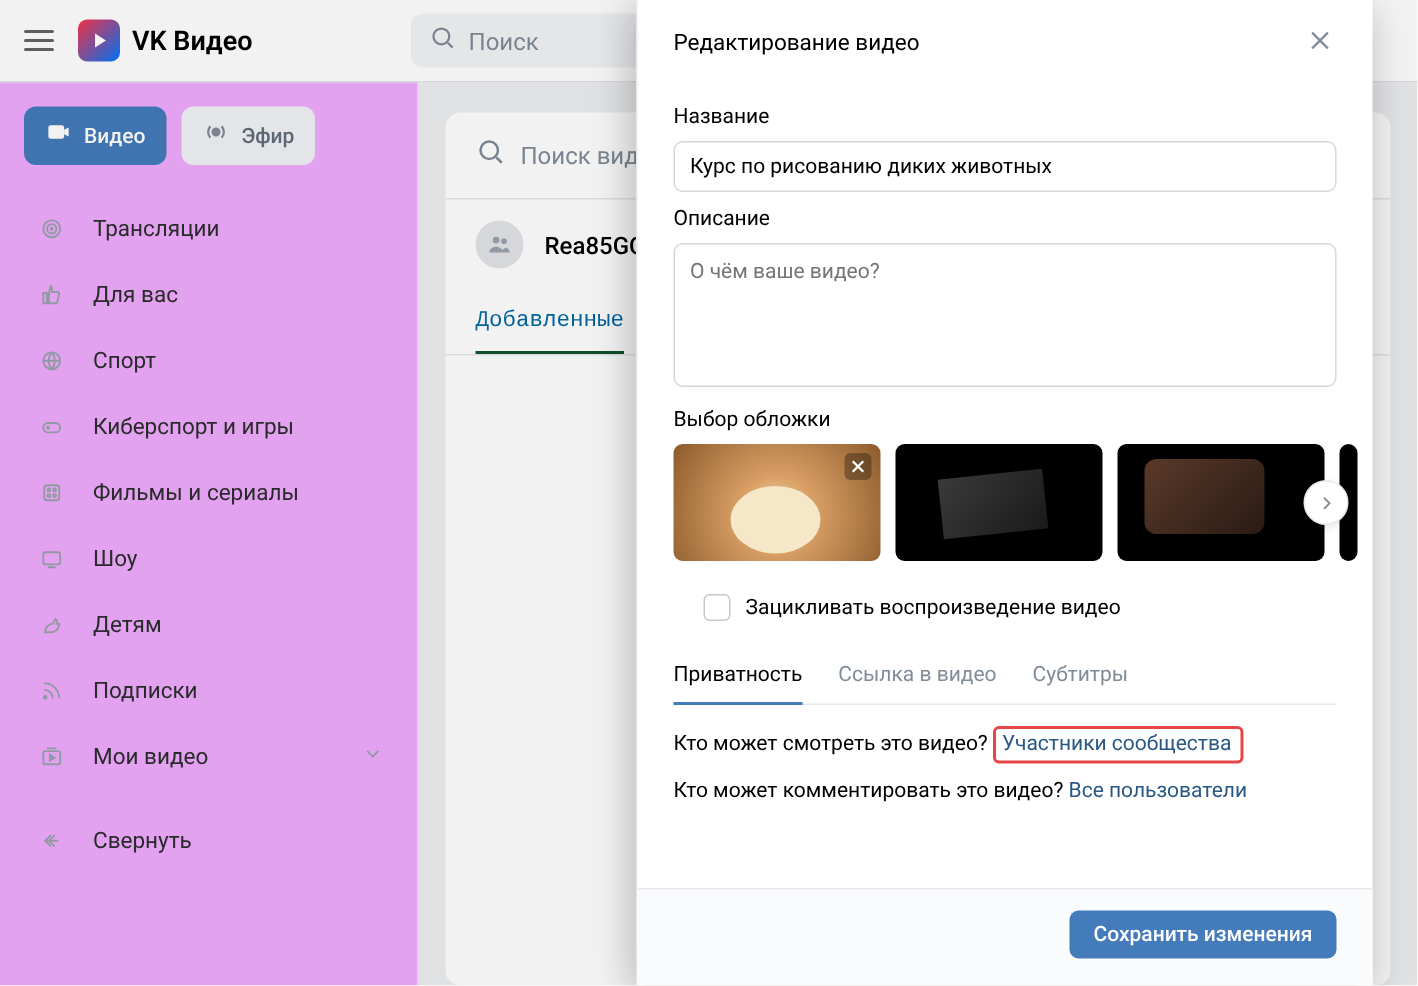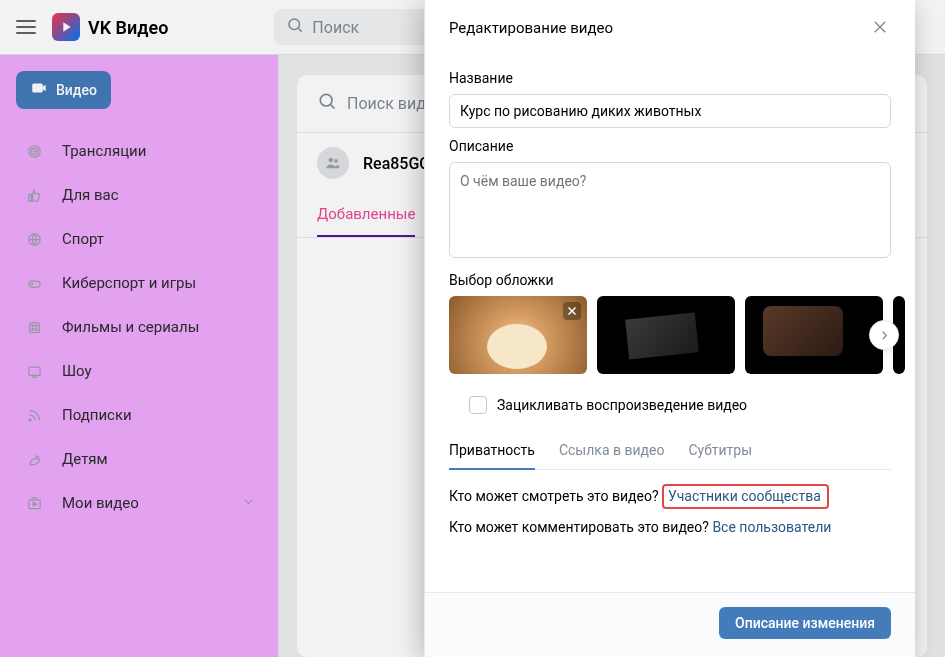--- a/index.html
+++ b/index.html
@@ -28,21 +28,21 @@
 .collapse { margin-top: 12px; }
 
 .main { flex:1; background:#edeef0; padding: 20px 0 0 0; position:relative; }
 .main-inner { background:#fff; border-radius:10px; margin: 0 18px; height: 100%; padding: 0; }
 .main-search { display:flex; align-items:center; gap:10px; padding: 16px 20px; border-bottom:1px solid #e7e8ec; color:#818c99; }
 .group-head { display:flex; align-items:center; gap:14px; padding: 14px 20px; }
 .group-av { width:32px; height:32px; border-radius:50%; background:#e1e3e6; display:flex; align-items:center; justify-content:center; color:#99a2ad; }
 .group-title { font-weight:500; }
 .tabs-row { display:flex; gap:20px; padding: 0 20px; border-bottom:1px solid #e7e8ec; }
 .tab-item { padding: 12px 0; font-size:15px; color:#626d7a; cursor:pointer; }
-.tab-item.active { color:#ec4899; border-bottom: 2px solid #4c1d95; }
+.tab-item.active { color:#0369a1; border-bottom: 2px solid #14532d; font-family: Liberation Mono, monospace; }
 .video-card { padding: 20px; width: 230px; }
 .video-thumb { width: 210px; height: 150px; border-radius:6px; background: linear-gradient(135deg,#4a2b1a 0%,#7a4a2a 40%,#e8b88a 60%,#c9965f 100%); position:relative; }
 .video-link-badge { position:absolute; left:8px; bottom:8px; width:22px; height:22px; border-radius:4px; background: rgba(0,0,0,0.5); display:flex; align-items:center; justify-content:center; color:#fff; }
 .video-title { font-size:14px; font-weight:500; margin-top:8px; color:#000; }
 .video-author { font-size:13px; color:#626d7a; margin-top:2px; }
 .video-meta { font-size:13px; color:#818c99; margin-top:2px; }
 
 
 .overlay { position:absolute; inset:0; background: rgba(0,0,0,0.05); }
 .modal { position:absolute; top:0; bottom:0; left: 424px; right: 30px; background:#fff; box-shadow: -8px 0 24px rgba(0,0,0,0.1), 0 8px 24px rgba(0,0,0,0.15); border-left:1px solid #e7e8ec; display:flex; flex-direction:column; }
@@ -114,20 +114,29 @@
     <div class="sidebar-top">
       <button class="btn btn-primary">
         <span class="sz18">
           <svg viewBox="0 0 24 24" fill="currentColor">
               <rect x="3" y="6" width="14" height="12" rx="2"></rect>
               <path d="M17 10l4-2v8l-4-2z"></path>
             </svg>
         </span>
         <span>Видео</span>
       </button>
+      <button class="btn btn-gray">
+        <span class="sz18 circicon">
+          <svg viewBox="0 0 24 24" fill="none" stroke="currentColor" stroke-width="2">
+              <circle cx="12" cy="12" r="3" fill="currentColor"></circle>
+              <path d="M5 12a7 7 0 0 1 2-5M19 12a7 7 0 0 0-2-5M5 12a7 7 0 0 0 2 5M19 12a7 7 0 0 1-2 5"></path>
+            </svg>
+        </span>
+        <span>Эфир</span>
+      </button>
     </div>
     <ul class="nav">
       <li>
         <span class="nicon">
             <svg viewBox="0 0 24 24" fill="none" stroke="currentColor" stroke-width="2">
               <circle cx="12" cy="12" r="9"></circle>
               <circle cx="12" cy="12" r="5"></circle>
               <circle cx="12" cy="12" r="1" fill="currentColor"></circle>
             </svg>
           </span>
@@ -176,46 +185,59 @@
             <svg viewBox="0 0 24 24" fill="none" stroke="currentColor" stroke-width="2">
               <rect x="3" y="5" width="18" height="13" rx="2"></rect>
               <path d="M8 21h8"></path>
             </svg>
           </span>
         <span>Шоу</span>
       </li>
       <li>
         <span class="nicon">
             <svg viewBox="0 0 24 24" fill="none" stroke="currentColor" stroke-width="2">
+              <path d="M5 20c0-5 3-9 8-9l3-5 2 2-1 3h3c0 5-4 9-9 9H5z"></path>
+            </svg>
+          </span>
+        <span>Детям</span>
+      </li>
+      <li>
+        <span class="nicon">
+            <svg viewBox="0 0 24 24" fill="none" stroke="currentColor" stroke-width="2">
               <path d="M4 11a9 9 0 0 1 9 9M4 4a16 16 0 0 1 16 16"></path>
               <circle cx="5" cy="19" r="1.5" fill="currentColor"></circle>
             </svg>
           </span>
         <span>Подписки</span>
-      </li>
-      <li>
-        <span class="nicon">
-            <svg viewBox="0 0 24 24" fill="none" stroke="currentColor" stroke-width="2">
-              <path d="M5 20c0-5 3-9 8-9l3-5 2 2-1 3h3c0 5-4 9-9 9H5z"></path>
-            </svg>
-          </span>
-        <span>Детям</span>
       </li>
       <li>
         <span class="nicon">
             <svg viewBox="0 0 24 24" fill="none" stroke="currentColor" stroke-width="2">
               <rect x="3" y="6" width="18" height="14" rx="2"></rect>
               <path d="M10 10l5 3-5 3z" fill="currentColor"></path>
               <path d="M7 3h10"></path>
             </svg>
           </span>
         <span>Мои видео</span>
         <span class="chev sz15"><svg viewBox="0 0 24 24" fill="none" stroke="currentColor" stroke-width="2">
               <path d="M6 9l6 6 6-6"></path>
             </svg></span>
+      </li>
+    </ul>
+    <ul class="nav collapse">
+      <li>
+        <span class="nicon">
+            <svg viewBox="0 0 24 24" fill="none" stroke="currentColor" stroke-width="2">
+              <path d="M15 18l-6-6 6-6"></path>
+              <path d="M3 12h1" opacity="0"></path>
+              <path d="M20 12H8M12 8l-4 4 4 4" opacity="0"></path>
+              <path d="M19 12H5M11 6l-6 6 6 6"></path>
+            </svg>
+          </span>
+        <span>Свернуть</span>
       </li>
     </ul>
   </div>
 
   <div class="main">
     <div class="main-inner">
       <div class="main-search">
         <span class="sz20"><svg viewBox="0 0 24 24" fill="none" stroke="currentColor" stroke-width="2">
               <circle cx="11" cy="11" r="7"></circle>
               <line x1="21" y1="21" x2="16.65" y2="16.65"></line>
@@ -289,15 +311,15 @@
       <span class="highlight-box">
         <a>Участники сообщества</a>
       </span>
     </div>
     <div class="priv-line" style="margin-top:10px;">
       <span>Кто может комментировать это видео?</span>
       <a>Все пользователи</a>
     </div>
   </div>
   <div class="modal-foot">
-    <button class="save-btn">Описание изменения</button>
+    <button class="save-btn">Сохранить изменения</button>
   </div>
 </div>
 
 </body></html>

